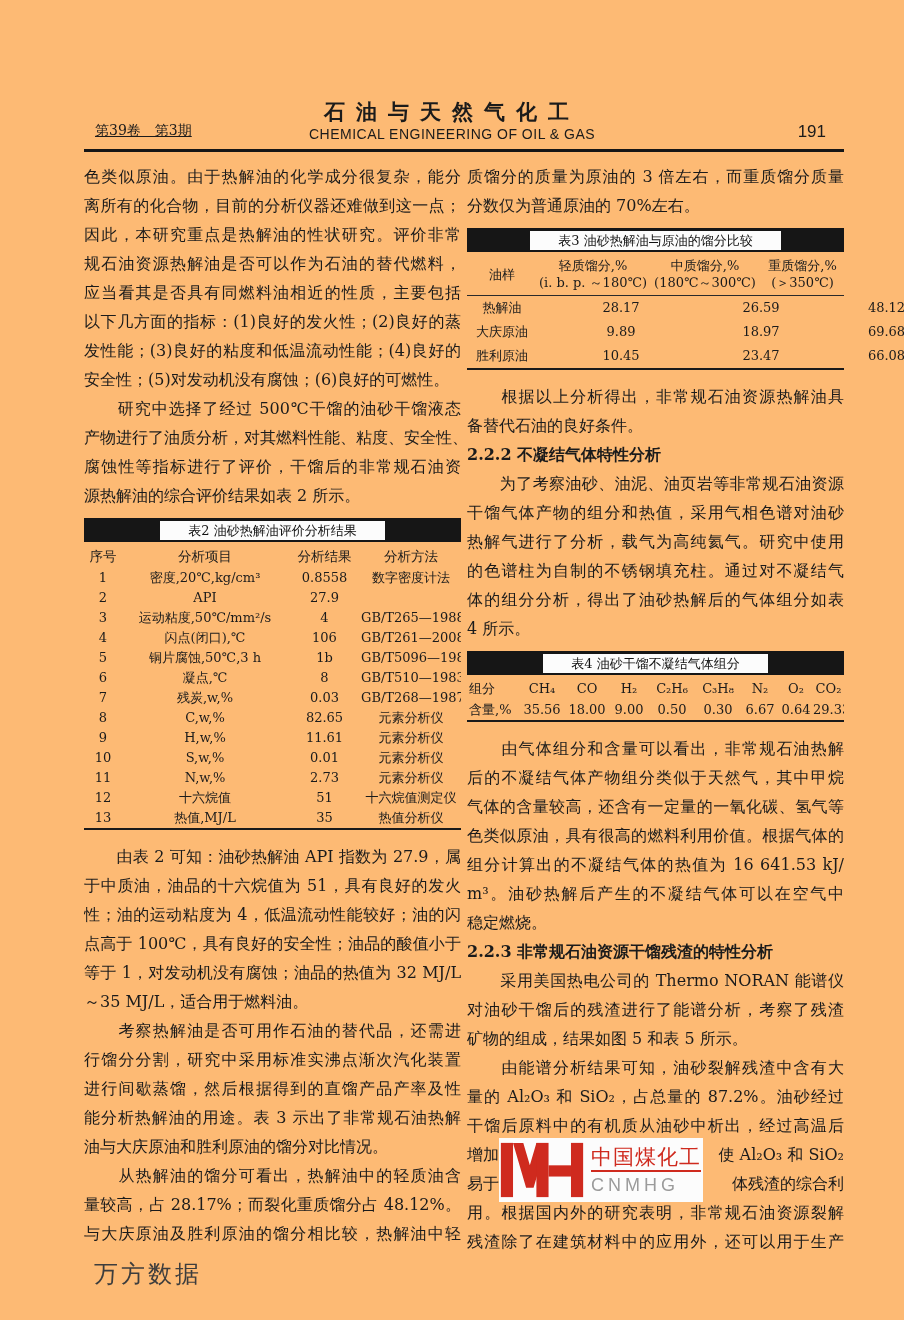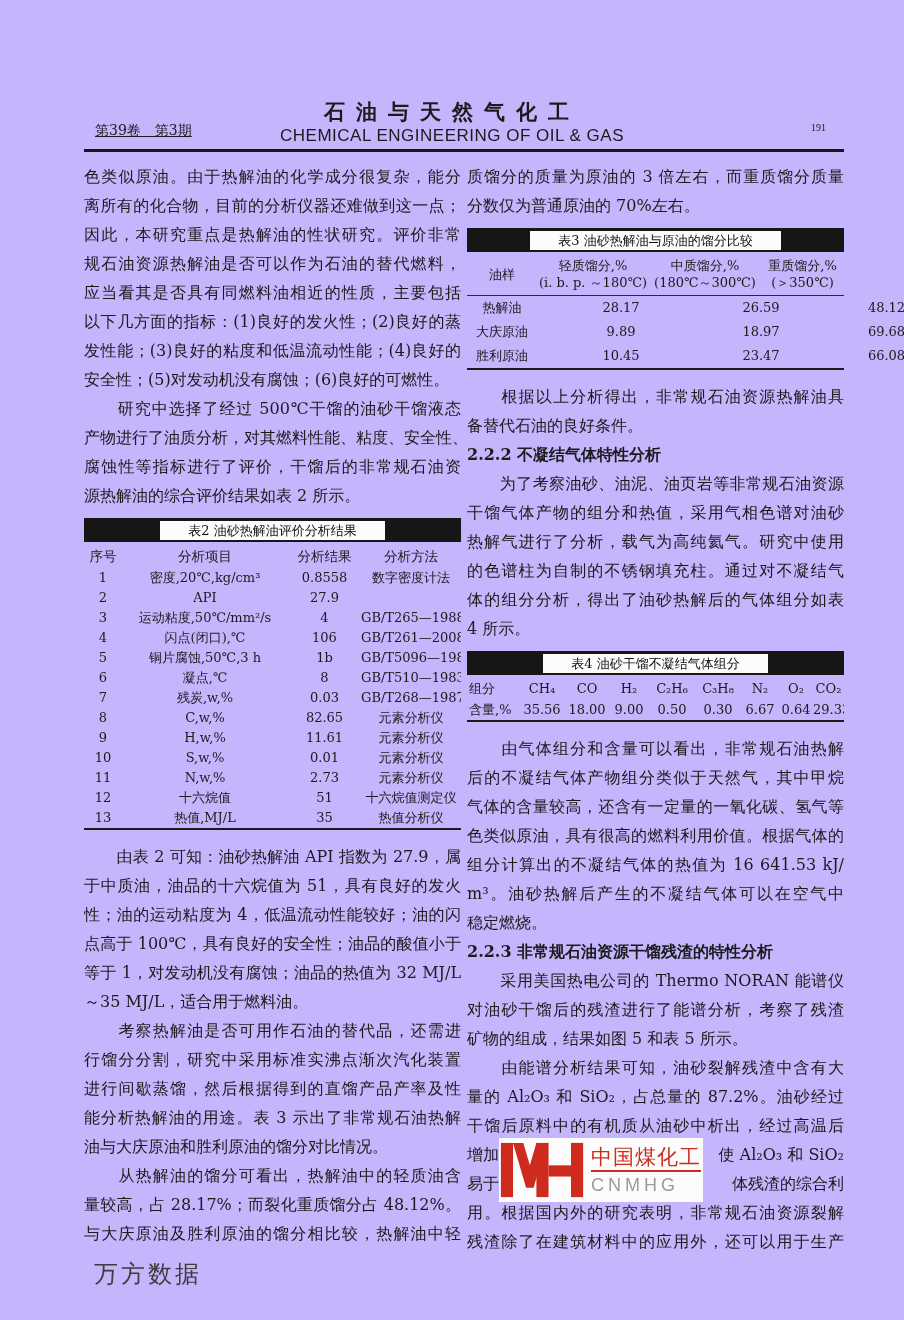--- a/index.html
+++ b/index.html
@@ -1,27 +1,27 @@
 <!DOCTYPE html>
 <html><head>
 <meta charset="utf-8">
 <style>
   html,body{margin:0;padding:0;background:#e8e8e8;}
   .page{
     position:relative;width:904px;height:1320px;margin:0 auto;
-    background:#c4b5fd;color:#1b1b1b;overflow:hidden;
+    background:#fdba74;color:#1b1b1b;overflow:hidden;
     font-family:"DejaVu Serif","Liberation Serif",serif;
   }
   
   .journal-cn{position:absolute;top:98px;left:0;width:100%;text-align:center;
     font-size:21px;font-weight:bold;letter-spacing:11px;white-space:nowrap;}
   .journal-en{position:absolute;top:126px;left:0;width:100%;text-align:center;
-    font-family:"Liberation Sans",sans-serif;font-size:17px;letter-spacing:.5px;}
+    font-family:"Liberation Sans",sans-serif;font-size:14px;letter-spacing:.5px;}
   .issue{position:absolute;top:122px;left:95px;font-size:14px;text-decoration:underline;}
-  .pageno{position:absolute;top:122px;right:78px;font-size:10px;font-family:Liberation Serif, serif;}
+  .pageno{position:absolute;top:122px;right:78px;font-size:17px;font-family:Liberation Sans, sans-serif;}
   .rule{position:absolute;top:149px;left:84px;width:760px;height:3px;background:#161616;}
   
   .col{position:absolute;top:162px;width:377px;font-size:16px;line-height:29px;}
   .col-left{left:84px;}
   .col-right{left:467px;}
   .line{width:100%;text-align:justify;text-align-last:justify;word-break:keep-all;overflow:hidden;white-space:nowrap;}
   .line.end{text-align-last:left;}
   .line.split{display:flex;justify-content:space-between;white-space:nowrap;}
   .heading{font-weight:bold;line-height:29px;}
   

